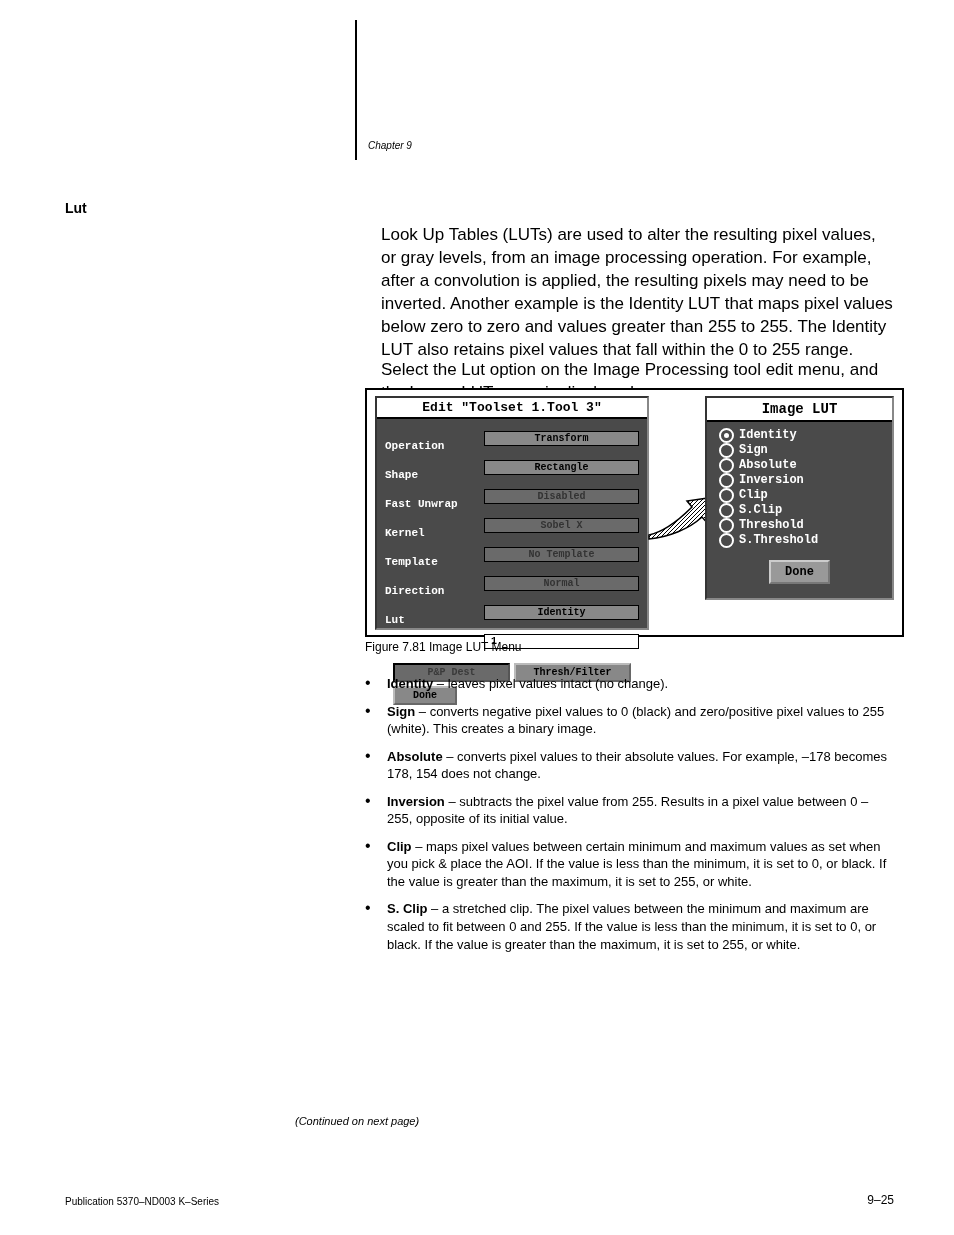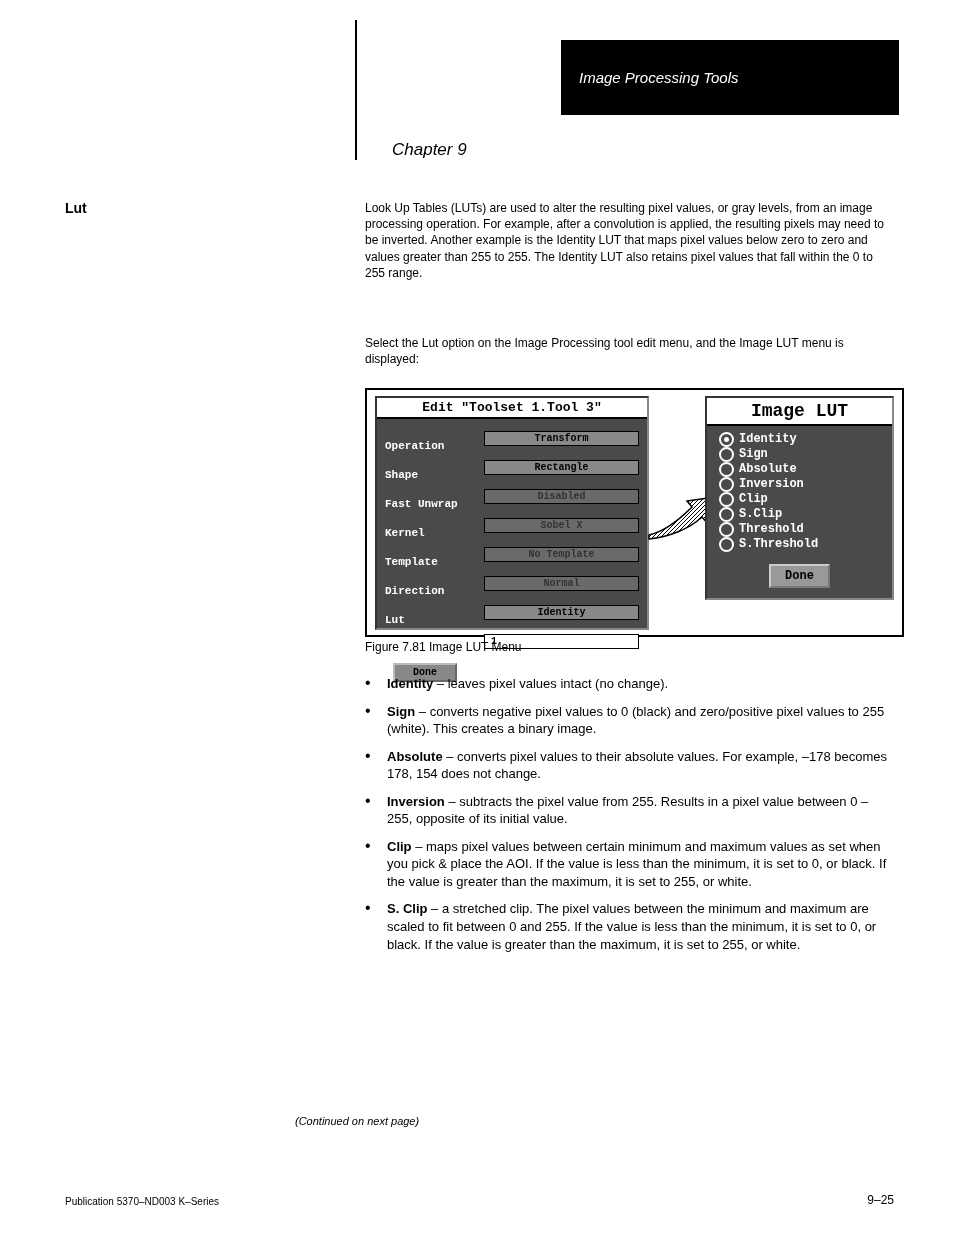--- a/index.html
+++ b/index.html
@@ -33,37 +33,38 @@
     background: #000;
     color: #fff;
     display: flex;
     align-items: center;
     padding-left: 18px;
     font-size: 15px;
     font-style: italic;
   }
   .chapter-label {
     position: absolute;
-    left: 392px;
+    left: 368px;
     top: 140px;
+    font-size: 10px;
+    font-style: italic;
+  }
+  .section-heading {
+    position: absolute;
+    left: 65px;
+    font-weight: bold;
+    font-size: 14px;
+  }
+  .body-right {
+    position: absolute;
+    left: 381px;
+    right: 60px;
     font-size: 17px;
-    font-style: italic;
-  }
-  .section-heading {
-    position: absolute;
-    left: 65px;
-    font-weight: bold;
-    font-size: 14px;
-  }
-  .body-right {
-    position: absolute;
-    left: 365px;
-    right: 60px;
-    font-size: 12px;
     line-height: 1.35;
+    margin-top: 24px;
   }
   .figure-caption {
     position: absolute;
     left: 365px;
     font-size: 12px;
   }
 
   
   .figure {
     position: absolute;
@@ -161,21 +162,21 @@
     width: 185px;
     height: 200px;
     background: #4a4a4a;
     border: 2px inset #888;
   }
   .panel-lut .titlebar {
     background: #fff;
     color: #000;
     font-family: "Courier New", monospace;
     font-weight: bold;
-    font-size: 18px;
+    font-size: 14px;
     text-align: center;
     padding: 3px 0;
     border-bottom: 2px solid #000;
   }
   .lut-options {
     padding: 6px 10px 4px 12px;
   }
   .lut-opt {
     display: flex;
     align-items: center;
@@ -266,23 +267,20 @@
     bottom: 28px;
     right: 60px;
     font-size: 12px;
   }
 </style>
 </head>
 <body>
 
 <div class="page">
   <div class="header-divider"></div>
-  <div class="black-banner">
-    <span>Image Processing Tools</span>
-  </div>
   <div class="chapter-label">Chapter 9</div>
 
   <div class="section-heading" style="top:200px;">Lut</div>
   <div class="body-right" style="top:200px;">Look Up Tables (LUTs) are used to alter the resulting pixel values, or gray levels, from an image processing operation. For example, after a convolution is applied, the resulting pixels may need to be inverted. Another example is  the Identity LUT that maps pixel values below zero to zero and values greater than 255 to 255. The Identity LUT also retains pixel values that fall within the 0 to 255 range.</div>
 
   <div class="body-right" style="top:335px;">Select the Lut option on the Image Processing tool edit menu, and the Image LUT menu is displayed:</div>
 
   <div class="figure">
 
     <div class="panel-edit">
@@ -313,20 +311,24 @@
             <span class="val disabled">Normal</span>
           </div>
           <div class="field-row">
             <span class="lbl">Lut</span>
             <span class="val">Identity</span>
           </div>
           <div class="field-row">
             <span class="lbl">Morph Passes</span>
             <span class="val input">1</span>
           </div>
+        </div>
+      <div class="btn-row" id="btn-row-2">
+          <div class="panel-btn disabled">P&amp;P Dest</div>
+          <div class="panel-btn">Thresh/Filter</div>
         </div>
       <div class="btn-row">
         <div class="panel-btn done">Done</div>
       </div>
     </div>
 
     <svg class="arrow-svg" viewBox="0 0 70 48">
       <defs>
         <pattern id="hatch" patternUnits="userSpaceOnUse" width="4" height="4">
           <path d="M0,4 L4,0" stroke="#000" stroke-width="1"></path>

